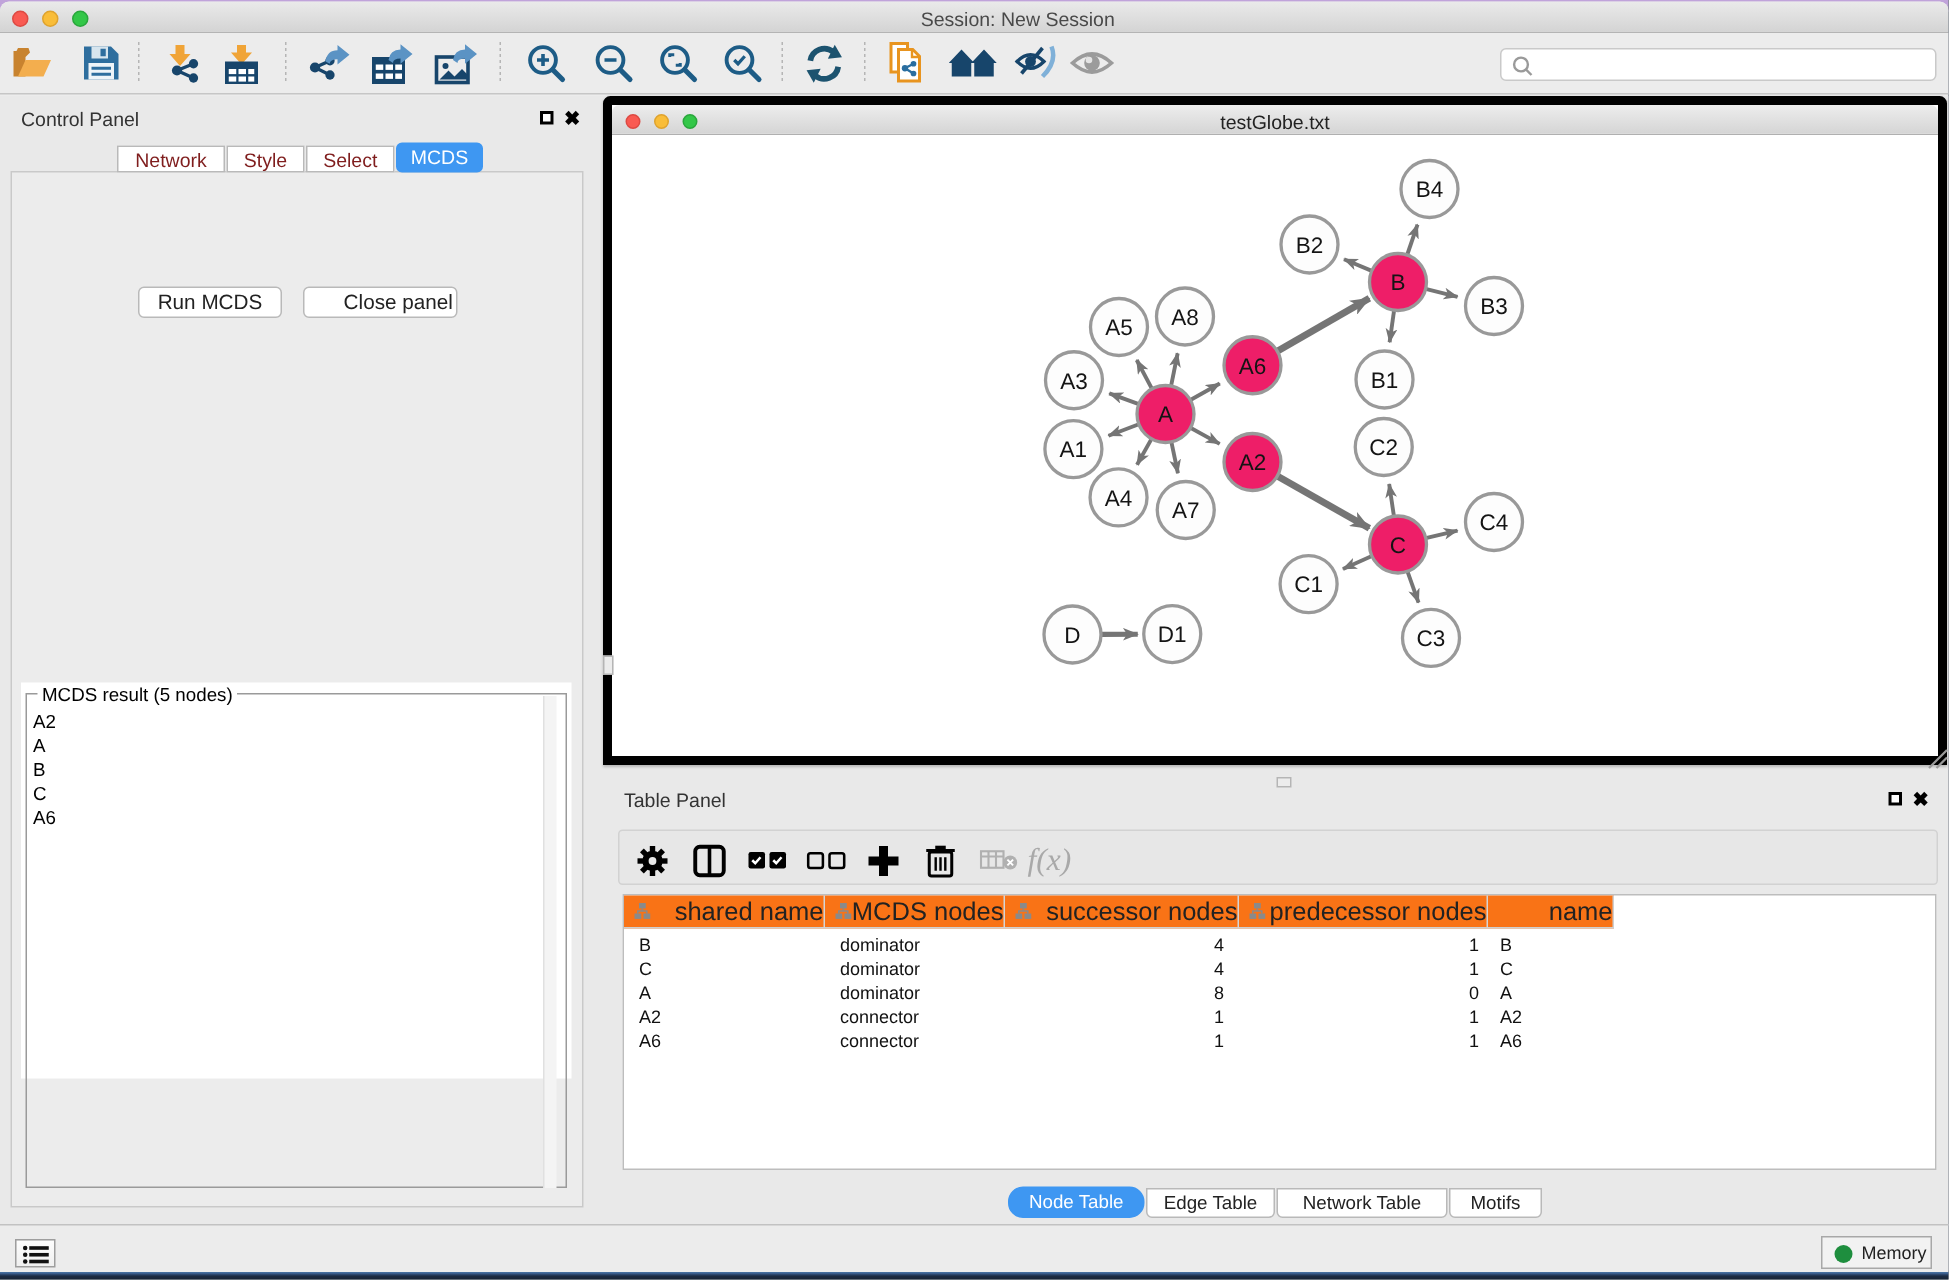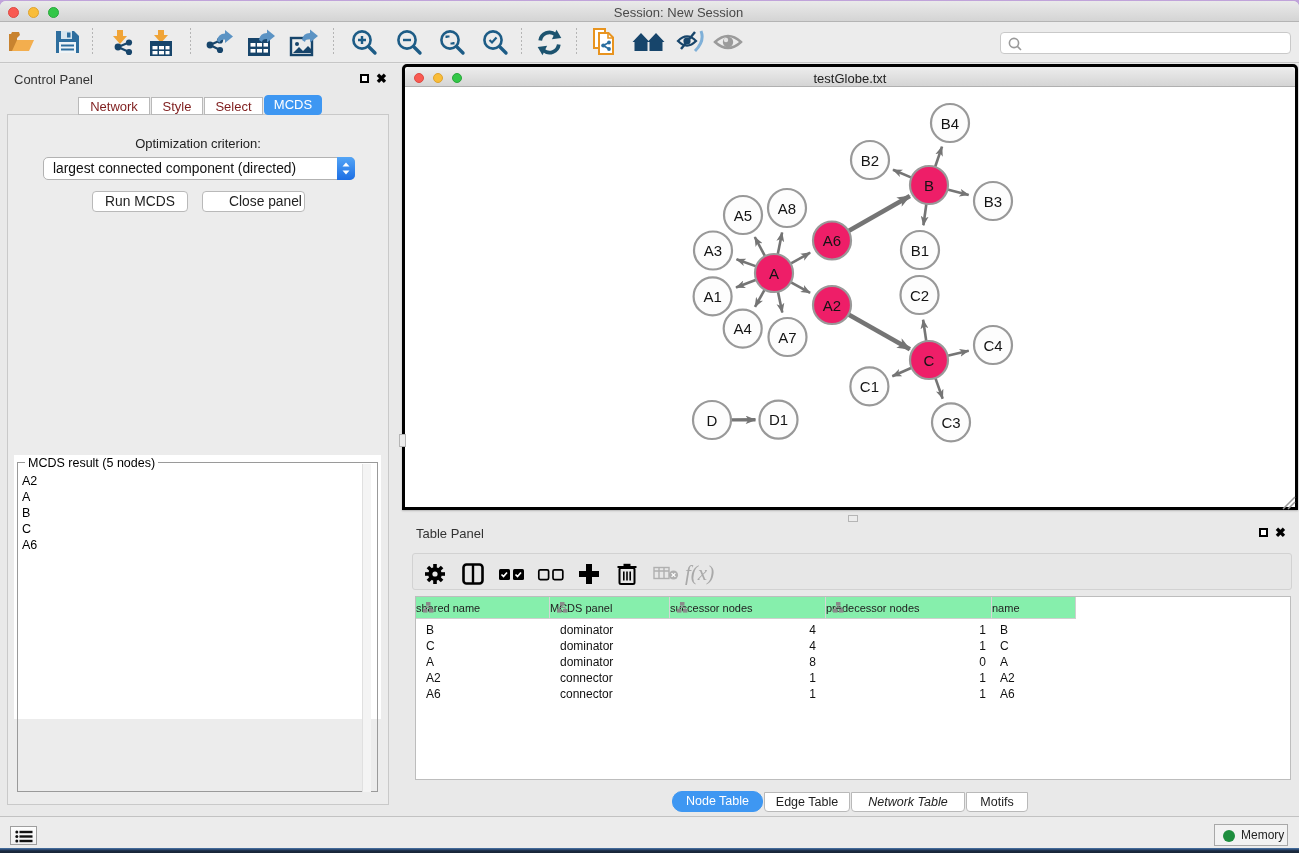--- a/index.html
+++ b/index.html
@@ -26,30 +26,30 @@
 #combo { position:absolute; left:43px; top:93px; width:312px; height:23px; background:#fff; border:1px solid #b2b2b2; border-radius:5px; font-size:13.8px; color:#111; line-height:22px; padding-left:9px; }
 #comboBtn { position:absolute; right:-1px; top:-1px; width:18px; height:23px; border-radius:0 5px 5px 0; background:linear-gradient(#53a5f6,#1d6ee4); }
 .btn { position:absolute; top:127px; height:21px; background:#fff; border:1px solid #b9b9b9; border-radius:4px; font-size:13.8px; color:#222; text-align:center; line-height:20px; }
 #listWrap { position:absolute; left:14px; top:391px; width:367px; height:264px; background:#fff; }
 #fieldset { position:absolute; left:3px; top:7px; width:361px; height:330px; border:1px solid #9a9a9a; }
 #fsLegend { position:absolute; left:7px; top:-7px; background:#fff; padding:0 3px; font-size:12.5px; color:#000; }
 #mcdsList { position:absolute; left:4px; top:10px; font-size:12.5px; color:#000; line-height:16px; }
 #listSB { position:absolute; right:6px; top:1px; width:9px; height:328px; background:#f4f4f4; border-left:1px solid #e0e0e0; }
 
 #rside { position:absolute; left:396px; top:63px; width:903px; height:753px; background:#e9e9e9; }
-#gwin { position:absolute; left:402px; top:63px; width:896px; height:446px; background:#fff; border:3px solid #000000; border-radius:5px 5px 0 0; box-shadow:0 1px 2px rgba(0,0,0,0.22);padding-left:24px; }
+#gwin { position:absolute; left:402px; top:63px; width:896px; height:446px; background:#fff; border:6px solid #000000; border-radius:5px 5px 0 0; box-shadow:0 1px 2px rgba(0,0,0,0.22);padding-left:24px; }
 #gtitle { position:absolute; left:0; top:0; width:100%; height:20px; background:linear-gradient(#ededed,#d5d5d5); border-bottom:1px solid #b0b0b0; border-radius:5px 5px 0 0; }
 .gtl { position:absolute; top:6px; width:10px; height:10px; border-radius:50%; }
 #gtText { position:absolute; top:4px; width:100%; text-align:center; font-size:13px; color:#222; }
 #graph { position:absolute; left:0px; top:21px; }
 
 #tpTitle { position:absolute; left:416px; top:525px; font-size:13px; color:#333; }
 #ttb { position:absolute; left:412px; top:552px; width:880px; height:37px; border:1px solid #d2d2d2; border-radius:3px; background:#e7e7e7;padding-left:26px; }
 #tbl { position:absolute; left:415px; top:595px; width:876px; height:184px; background:#fff; border:1px solid #bdbdbd; }
-.th { position:absolute; top:0; height:22px; background:#86efac; border-right:1px solid #d5d5d5; border-bottom:1px solid #cfcfcf; font-size:11px; color:#222; text-align:left; line-height:22px; }
+.th { position:absolute; top:0; height:22px; background:#f97316; border-right:1px solid #d5d5d5; border-bottom:1px solid #cfcfcf; font-size:17px; color:#222; text-align:right; line-height:22px; }
 .td { position:absolute; font-size:12px; color:#111; height:16px; line-height:16px; }
 .btab { position:absolute; top:791px; height:20px; background:#fff; border:1px solid #b9b9b9; border-radius:0 0 4px 4px; font-size:12.5px; color:#222; text-align:center; line-height:19px; }
 #btabNode { background:#3e97f2; color:#fff; border-color:#3e97f2; border-radius:10px; top:790px; height:21px; }
 
 #status { position:absolute; left:0; top:815px; width:1299px; height:31px; background:#ececec; border-top:1px solid #c2c2c2; }
 #listBtn { position:absolute; left:10px; top:9px; width:27px; height:19px; background:linear-gradient(#fdfdfd,#f0f0f0); border:1px solid #9e9e9e; }
 #memBtn { position:absolute; right:11px; top:7px; width:74px; height:22px; background:#f2f2f2; border:1px solid #a8a8a8; font-size:12px; color:#222; line-height:21px; padding-left:26px; }
 #memDot { position:absolute; left:8px; top:5px; width:12px; height:12px; border-radius:50%; background:#1e8e3e; }
 </style>
 </head>
@@ -190,26 +190,20 @@
   </div>
   <div id="cp">
     <div id="cpTitle">Control Panel</div>
     <div class="hdrSq" style="left:360px;top:10px;"></div>
     <div class="hdrX" style="left:376px;top:7px;">✖</div>
     <div id="cpPane"></div>
     <div class="tab" style="left:78px;width:72px;">Network</div>
     <div class="tab" style="left:151px;width:52px;">Style</div>
     <div class="tab" style="left:204px;width:59px;">Select</div>
     <div class="tab" id="tabMCDS" style="left:264px;width:58px;">MCDS</div>
-    <div id="optLabel">Optimization criterion:</div>
-    <div id="combo">largest connected component (directed)
-      <div id="comboBtn"><svg width="18" height="23" viewBox="0 0 18 23">
-            <path d="M5.5 9.5 L9 5.5 L12.5 9.5 Z M5.5 13.5 L9 17.5 L12.5 13.5 Z" fill="#fff"></path>
-          </svg></div>
-    </div>
     <div class="btn" style="left:92px;width:96px;">Run MCDS</div>
     <div class="btn" style="left:202px;width:103px;padding-left:24px;">Close panel</div>
     <div id="listWrap">
       <div id="fieldset">
         <div id="fsLegend">MCDS result (5 nodes)</div>
         <div id="mcdsList">A2<br>A<br>B<br>C<br>A6</div>
         <div id="listSB"></div>
       </div>
     </div>
   </div>
@@ -352,21 +346,21 @@
             <rect x="1" y="1.5" width="15" height="11"></rect>
             <path d="M1 5 h15 M6 1.5 v11 M11 1.5 v11"></path>
           </g>
       <circle cx="20.5" cy="9" r="4.6" fill="#b0b0b0"></circle>
       <path d="M18.6 7.1 l3.8 3.8 M22.4 7.1 l-3.8 3.8" stroke="#fff" stroke-width="1.3"></path>
     </svg></div>
     <div class="tbi" style="left:272px;top:7px;font-family:'Liberation Serif',serif;font-style:italic;font-size:21px;color:#a9a9a9;">f(x)</div>
   </div>
   <div id="tbl">
     <div class="th" style="left:0px;width:134px;">shared name</div>
-    <div class="th" style="left:134px;width:120px;">MCDS panel</div>
+    <div class="th" style="left:134px;width:120px;">MCDS nodes</div>
     <div class="th" style="left:254px;width:156px;">successor nodes</div>
     <div class="th" style="left:410px;width:166px;">predecessor nodes</div>
     <div class="th" style="left:576px;width:84px;border-right:1px solid #cfcfcf;">name</div>
     <svg width="660" height="22" style="position:absolute;left:0;top:0;" viewBox="0 0 660 22">
       <g fill="#8a8a8a">
           <g transform="translate(7,5)">
             <rect x="3" y="0" width="4.5" height="3.6"></rect>
             <rect x="0" y="7" width="4.5" height="3.6"></rect>
             <rect x="6" y="7" width="4.5" height="3.6"></rect>
             <path d="M5.2 3.6 v2 M2.2 7 v-1.6 h6 V7" stroke="#8a8a8a" fill="none"></path>
@@ -412,21 +406,21 @@
       <div class="td" style="left:510px;top:73px;width:60px;text-align:right;">1</div>
       <div class="td" style="left:584px;top:73px;">A2</div>
     <div class="td" style="left:10px;top:89px;">A6</div>
       <div class="td" style="left:144px;top:89px;">connector</div>
       <div class="td" style="left:340px;top:89px;width:60px;text-align:right;">1</div>
       <div class="td" style="left:510px;top:89px;width:60px;text-align:right;">1</div>
       <div class="td" style="left:584px;top:89px;">A6</div>
   </div>
   <div class="btab" id="btabNode" style="left:672px;width:91px;">Node Table</div>
   <div class="btab" style="left:764px;width:86px;">Edge Table</div>
-  <div class="btab" style="left:851px;width:114px;font-style:italic;">Network Table</div>
+  <div class="btab" style="left:851px;width:114px;">Network Table</div>
   <div class="btab" style="left:966px;width:62px;">Motifs</div>
   <div id="status">
     <div id="listBtn">
         <svg width="18" height="13" viewBox="0 0 18 13" style="position:absolute;left:4px;top:3px;">
       <g fill="#111">
             <circle cx="1.8" cy="2" r="1.5"></circle>
             <circle cx="1.8" cy="6.5" r="1.5"></circle>
             <circle cx="1.8" cy="11" r="1.5"></circle>
       <rect x="4.5" y="0.8" width="13" height="2.4"></rect>
             <rect x="4.5" y="5.3" width="13" height="2.4"></rect>

